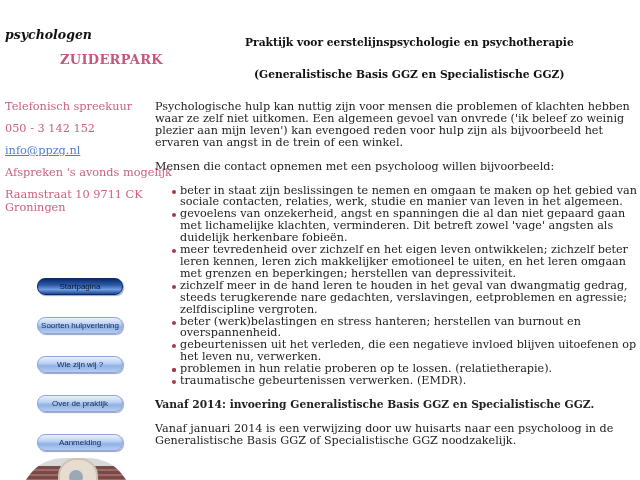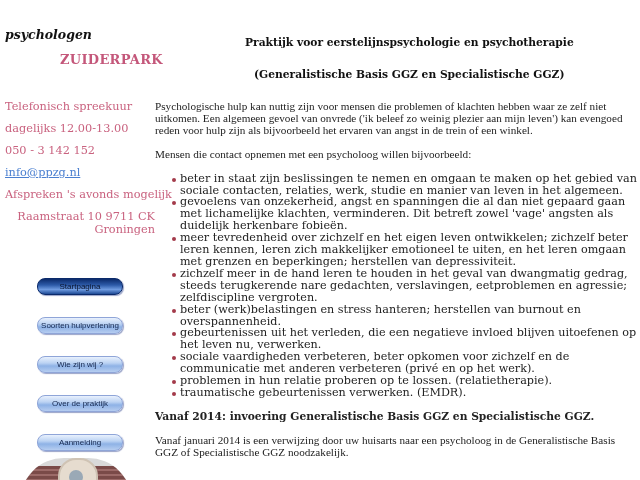--- a/index.html
+++ b/index.html
@@ -47,21 +47,20 @@
       font-size: 11.3px;
       color: #c9627f;
       line-height: 13px;
     }
     .contact .row {
       margin: 0 0 9px 0;
       white-space: nowrap;
     }
     .contact .row.wrap {
       white-space: normal;
-      text-align: right;
     }
     .contact a {
       color: #4a7fd0;
       text-decoration: underline;
     }
 
     .nav {
       position: absolute;
       left: 37px;
       top: 278px;
@@ -147,21 +146,20 @@
       top: 101px;
       width: 500px;
       font-family: "DejaVu Serif", serif;
       font-size: 11.2px;
       line-height: 11.9px;
       color: #222;
     }
     .main p {
       margin: 0 0 12px 0;
       width: 485px;
-      font-family: Liberation Serif, serif;
     }
     .main ul {
       margin: 0 0 12px 0;
       padding-left: 25px;
       width: 465px;
       list-style: none;
     }
     .main ul li {
       position: relative;
       margin: 0;
@@ -184,21 +182,20 @@
 </head>
 <body>
 
 <div class="page">
 
   <div class="logo-line1">psychologen</div>
   <div class="logo-line2">ZUIDERPARK</div>
 
   <div class="contact">
     <div class="row">Telefonisch spreekuur</div>
-    <div class="row">dagelijks 12.00-13.00</div>
     <div class="row">050 - 3 142 152</div>
     <div class="row">
       <a>info@ppzg.nl</a>
     </div>
     <div class="row">Afspreken 's avonds mogelijk</div>
     <div class="row wrap">Raamstraat 10 9711 CK Groningen</div>
   </div>
 
   <div class="nav">
     <div class="nav-btn active">Startpagina</div>
@@ -223,21 +220,21 @@
   <div class="main">
     <p>Psychologische hulp kan nuttig zijn voor mensen die problemen of klachten hebben waar ze zelf niet uitkomen. Een algemeen gevoel van onvrede ('ik beleef zo weinig plezier aan mijn leven') kan evengoed reden voor hulp zijn als bijvoorbeeld het ervaren van angst in de trein of een winkel.</p>
     <p>Mensen die contact opnemen met een psycholoog willen bijvoorbeeld:</p>
     <ul>
       <li><span class="bullet"></span><span>beter in staat zijn beslissingen te nemen en omgaan te maken op het gebied van sociale contacten, relaties, werk, studie en manier van leven in het algemeen.</span></li>
       <li><span class="bullet"></span><span>gevoelens van onzekerheid, angst en spanningen die al dan niet gepaard gaan met lichamelijke klachten, verminderen. Dit betreft zowel 'vage' angsten als duidelijk herkenbare fobieën.</span></li>
       <li><span class="bullet"></span><span>meer tevredenheid over zichzelf en het eigen leven ontwikkelen; zichzelf beter leren kennen, leren zich makkelijker emotioneel te uiten, en het leren omgaan met grenzen en beperkingen; herstellen van depressiviteit.</span></li>
       <li><span class="bullet"></span><span>zichzelf meer in de hand leren te houden in het geval van dwangmatig gedrag, steeds terugkerende nare gedachten, verslavingen, eetproblemen en agressie; zelfdiscipline vergroten.</span></li>
       <li><span class="bullet"></span><span>beter (werk)belastingen en stress hanteren; herstellen van burnout en overspannenheid.</span></li>
       <li><span class="bullet"></span><span>gebeurtenissen uit het verleden, die een negatieve invloed blijven uitoefenen op het leven nu, verwerken.</span></li>
-      <li><span class="bullet"></span><span>sociale vaardigheden verbeteren, beter opkomen voor zichzelf en de communicatie met anderen verbeteren (privé en op het werk).</span></li>
+      <li><span class="bullet"></span></li>
       <li><span class="bullet"></span><span>problemen in hun relatie proberen op te lossen. (relatietherapie).</span></li>
       <li><span class="bullet"></span><span>traumatische gebeurtenissen verwerken. (EMDR).</span></li>
     </ul>
     <div class="subhead">Vanaf 2014: invoering Generalistische Basis GGZ en Specialistische GGZ.</div>
     <p>Vanaf januari 2014 is een verwijzing door uw huisarts naar een psycholoog in de Generalistische Basis GGZ of Specialistische GGZ noodzakelijk.</p>
 
   </div>
 
 </div>
 

